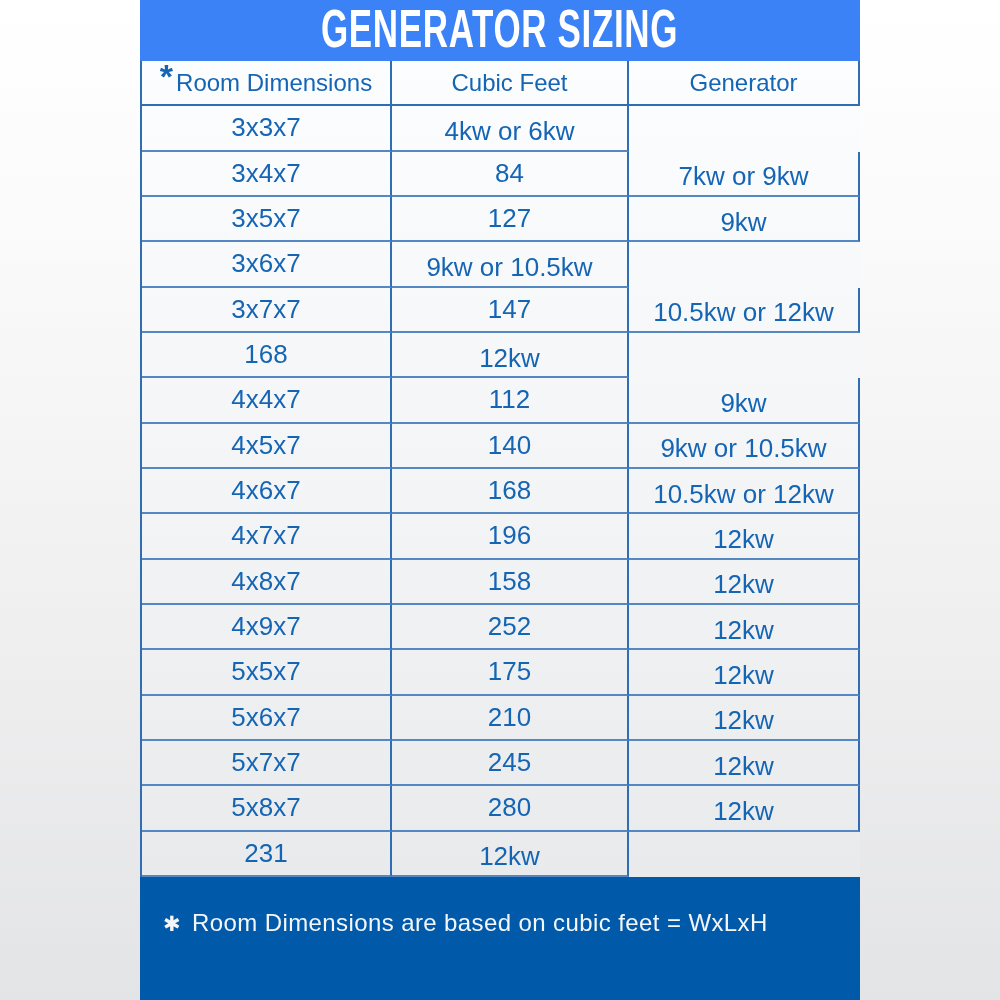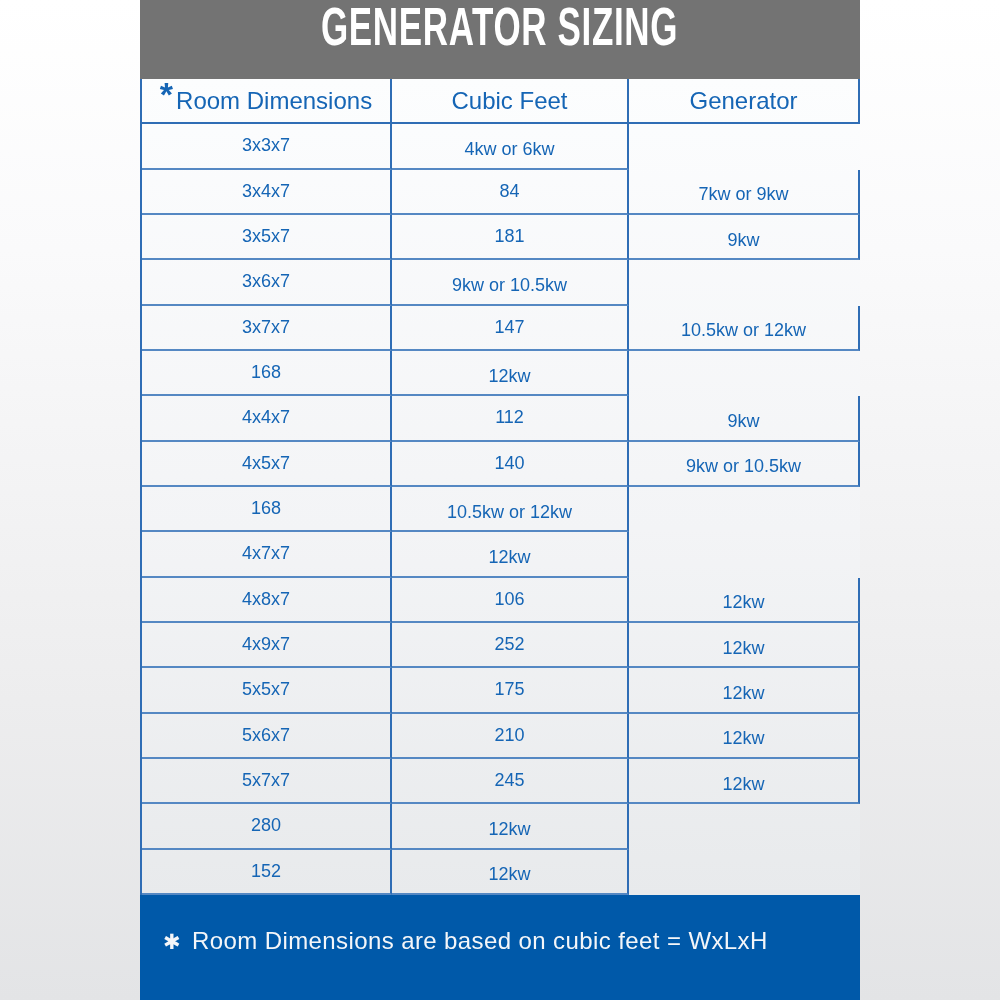--- a/index.html
+++ b/index.html
@@ -16,24 +16,25 @@
   .panel {
     position: absolute;
     left: 140px; top: 0;
     width: 720px; height: 1000px;
     background: #0059a9;
     display: flex;
     flex-direction: column;
   }
   
   .title-band {
-    height: 79px;
+    height: 61px;
     display: flex;
+    align-items: center;
     justify-content: center;
-    background: #737373;
+    background: #3b82f6;
   }
   .title {
     color: #ffffff;
     font-size: 53px;
     font-weight: bold;
     letter-spacing: 1px;
     white-space: nowrap;
     transform: scaleX(0.66);
     transform-origin: center;
     line-height: 1;
@@ -52,21 +53,21 @@
     display: grid;
     grid-template-columns: 250px 237px 231px;
   }
   .cell {
     border-right: 2px solid #2f6db5;
     border-bottom: 2px solid #5588c3;
     display: flex;
     align-items: center;
     justify-content: center;
     color: #1565b5;
-    font-size: 18px;
+    font-size: 26px;
     background: transparent;
   }
   .row.header .cell {
     font-size: 24px;
     border-bottom: 2px solid #2f6db5;
   }
   .cell.c2 { padding-top: 7px; }           
   .row.header .cell.c2,
   .row.header .cell.c1 { padding-top: 0; }
   .ast {
@@ -117,71 +118,74 @@
       </div>
       <div class="tbody" id="tbody"><div class="row">
             <div class="cell c0">3x3x7</div>
             <div class="cell c2">4kw or 6kw</div>
           </div><div class="row">
             <div class="cell c0">3x4x7</div>
             <div class="cell c1">84</div>
             <div class="cell c2">7kw or 9kw</div>
           </div><div class="row">
             <div class="cell c0">3x5x7</div>
-            <div class="cell c1">181</div>
+            <div class="cell c1">127</div>
             <div class="cell c2">9kw</div>
           </div><div class="row">
             <div class="cell c0">3x6x7</div>
             <div class="cell c2">9kw or 10.5kw</div>
           </div><div class="row">
             <div class="cell c0">3x7x7</div>
             <div class="cell c1">147</div>
             <div class="cell c2">10.5kw or 12kw</div>
           </div><div class="row">
             <div class="cell c1">168</div>
             <div class="cell c2">12kw</div>
           </div><div class="row">
             <div class="cell c0">4x4x7</div>
             <div class="cell c1">112</div>
             <div class="cell c2">9kw</div>
           </div><div class="row">
             <div class="cell c0">4x5x7</div>
             <div class="cell c1">140</div>
             <div class="cell c2">9kw or 10.5kw</div>
           </div><div class="row">
+            <div class="cell c0">4x6x7</div>
             <div class="cell c1">168</div>
             <div class="cell c2">10.5kw or 12kw</div>
           </div><div class="row">
             <div class="cell c0">4x7x7</div>
+            <div class="cell c1">196</div>
             <div class="cell c2">12kw</div>
           </div><div class="row">
             <div class="cell c0">4x8x7</div>
-            <div class="cell c1">106</div>
+            <div class="cell c1">158</div>
             <div class="cell c2">12kw</div>
           </div><div class="row">
             <div class="cell c0">4x9x7</div>
             <div class="cell c1">252</div>
             <div class="cell c2">12kw</div>
           </div><div class="row">
             <div class="cell c0">5x5x7</div>
             <div class="cell c1">175</div>
             <div class="cell c2">12kw</div>
           </div><div class="row">
             <div class="cell c0">5x6x7</div>
             <div class="cell c1">210</div>
             <div class="cell c2">12kw</div>
           </div><div class="row">
             <div class="cell c0">5x7x7</div>
             <div class="cell c1">245</div>
             <div class="cell c2">12kw</div>
           </div><div class="row">
+            <div class="cell c0">5x8x7</div>
             <div class="cell c1">280</div>
             <div class="cell c2">12kw</div>
           </div><div class="row">
-            <div class="cell c1">152</div>
+            <div class="cell c1">231</div>
             <div class="cell c2">12kw</div>
           </div></div>
     </div>
 
     <div class="footer">
       <span class="f-ast">✱</span>
       <span>Room Dimensions are based on cubic feet = WxLxH</span>
     </div>
 
   </div>

